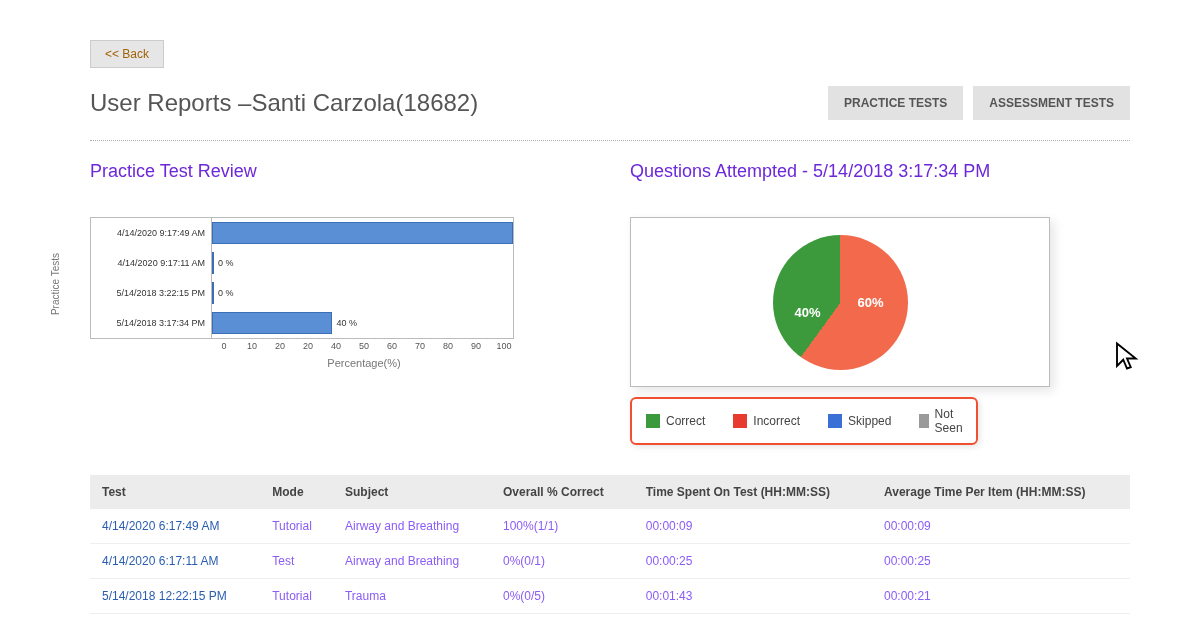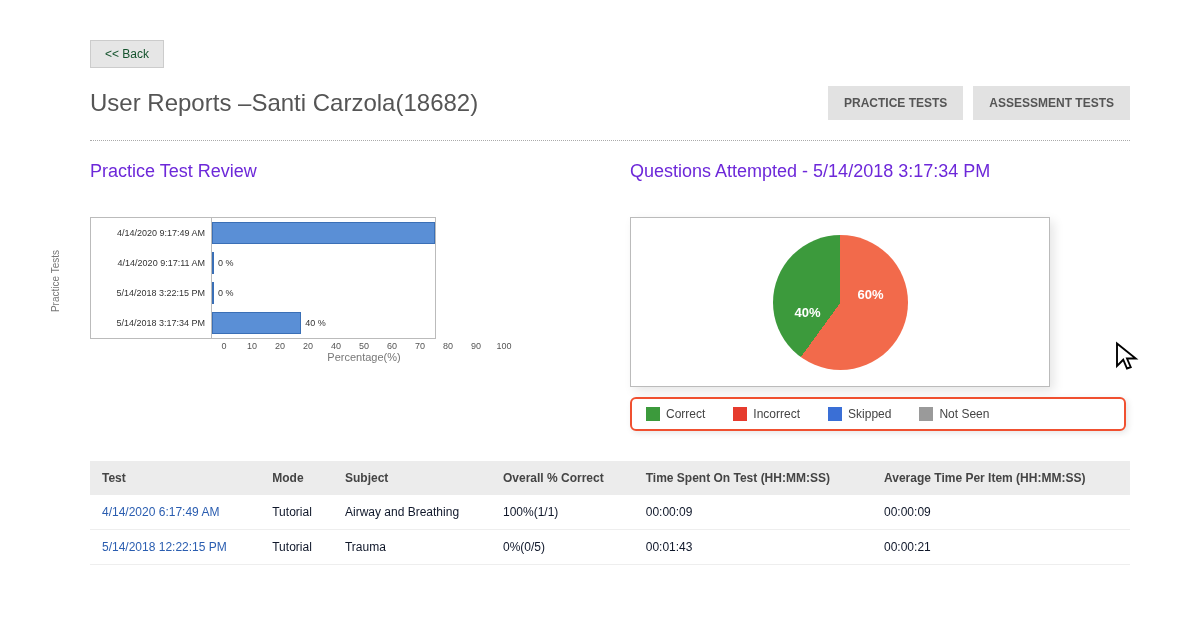--- a/index.html
+++ b/index.html
@@ -13,21 +13,21 @@
   }
   .page {
     padding: 40px 70px 0 90px;
   }
   .back-btn {
     background: #e6e6e6;
     border: 1px solid #ccc;
     padding: 6px 14px;
     font-size: 12px;
     cursor: pointer;
-    color: #14532d;
+    color: #a16207;
     margin-bottom: 18px;
   }
   .header-row {
     display: flex;
     justify-content: space-between;
     align-items: center;
     margin-bottom: 20px;
   }
   .page-title {
     font-size: 24px;
@@ -74,21 +74,21 @@
     transform: rotate(180deg);
     font-size: 10px;
     color: #777;
     position: absolute;
     left: -40px;
     top: 50%;
     margin-top: -40px;
   }
   .bar-chart {
     border: 1px solid #bbb;
-    width: 346px;
+    width: 424px;
   }
   .bar-row {
     display: flex;
     align-items: center;
     height: 30px;
   }
   .bar-row-label {
     width: 120px;
     font-size: 9px;
     color: #333;
@@ -119,20 +119,21 @@
     font-size: 9px;
     color: #555;
     margin-top: 2px;
   }
   .x-tick { width: 28px; text-align: center; }
   .x-axis-label {
     font-size: 11px;
     color: #777;
     text-align: center;
     padding-left: 120px;
+    margin-top: 6px;
   }
   
   .pie-box {
     border: 1px solid #bbb;
     width: 420px;
     height: 170px;
     display: flex;
     align-items: center;
     justify-content: center;
     box-shadow: 4px 4px 10px rgba(0,0,0,0.1);
@@ -143,31 +144,31 @@
     border-radius: 50%;
     background: conic-gradient(#f26a4b 0deg 216deg, #3c9a3c 216deg 360deg);
     position: relative;
   }
   .pie-label {
     position: absolute;
     color: #fff;
     font-size: 13px;
     font-weight: bold;
   }
-  .pie-label-60 { top: 52px; right: 24px; text-align: center; }
+  .pie-label-60 { top: 60px; right: 24px; text-align: center; }
   .pie-label-40 { top: 70px; left: 22px; }
   .legend-box {
     border: 2px solid #f05030;
     border-radius: 6px;
     padding: 8px 14px;
     display: flex;
     gap: 28px;
     align-items: center;
     margin-top: 10px;
-    width: 496px;
+    width: 348px;
     box-shadow: 2px 2px 6px rgba(0,0,0,0.1);
   }
   .legend-item {
     display: flex;
     align-items: center;
     gap: 6px;
     font-size: 12px;
     color: #444;
   }
   .legend-swatch {
@@ -183,21 +184,21 @@
   .test-table th {
     background: #ececec;
     text-align: left;
     padding: 10px 12px;
     font-weight: bold;
     color: #444;
   }
   .test-table td {
     padding: 10px 12px;
     border-bottom: 1px solid #eee;
-    color: #0f172a;
+    color: #8b5cf6;
   }
   .test-table td.link {
     color: #2a5db0;
     cursor: pointer;
   }
   .cursor-icon {
     position: absolute;
     right: -10px;
     top: 180px;
   }
@@ -319,20 +320,28 @@
     <tbody>
       <tr>
         <td class="link">4/14/2020 6:17:49 AM</td>
         <td>Tutorial</td>
         <td>Airway and Breathing</td>
         <td>100%(1/1)</td>
         <td>00:00:09</td>
         <td>00:00:09</td>
       </tr>
       <tr>
+        <td class="link">4/14/2020 6:17:11 AM</td>
+        <td>Test</td>
+        <td>Airway and Breathing</td>
+        <td>0%(0/1)</td>
+        <td>00:00:25</td>
+        <td>00:00:25</td>
+      </tr>
+      <tr>
         <td class="link">5/14/2018 12:22:15 PM</td>
         <td>Tutorial</td>
         <td>Trauma</td>
         <td>0%(0/5)</td>
         <td>00:01:43</td>
         <td>00:00:21</td>
       </tr>
     </tbody>
   </table>
 </div>

